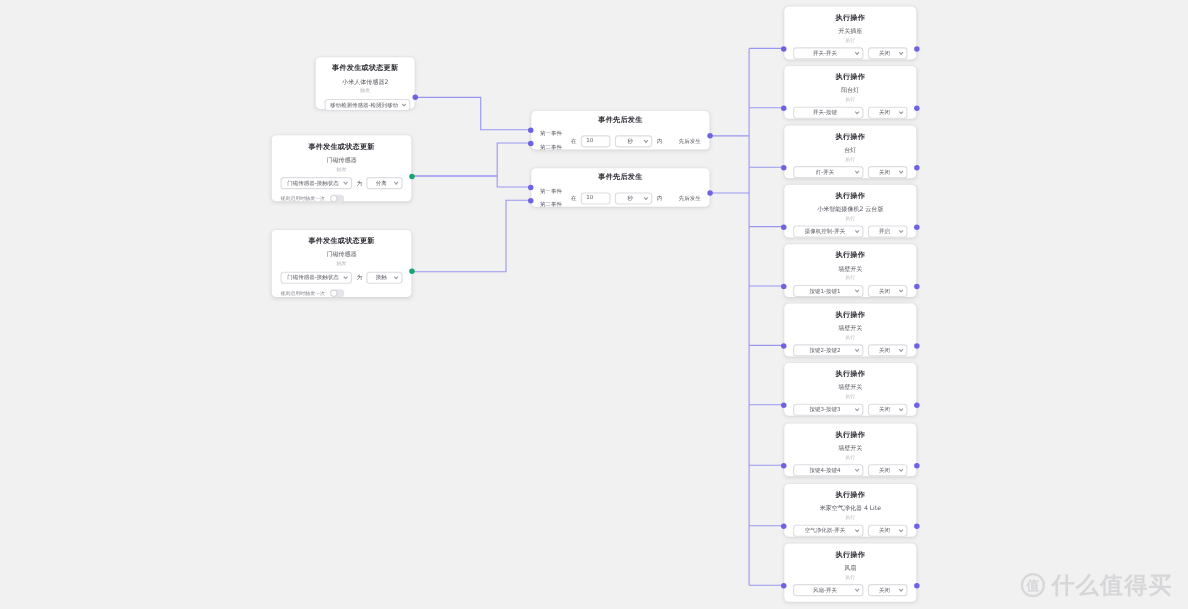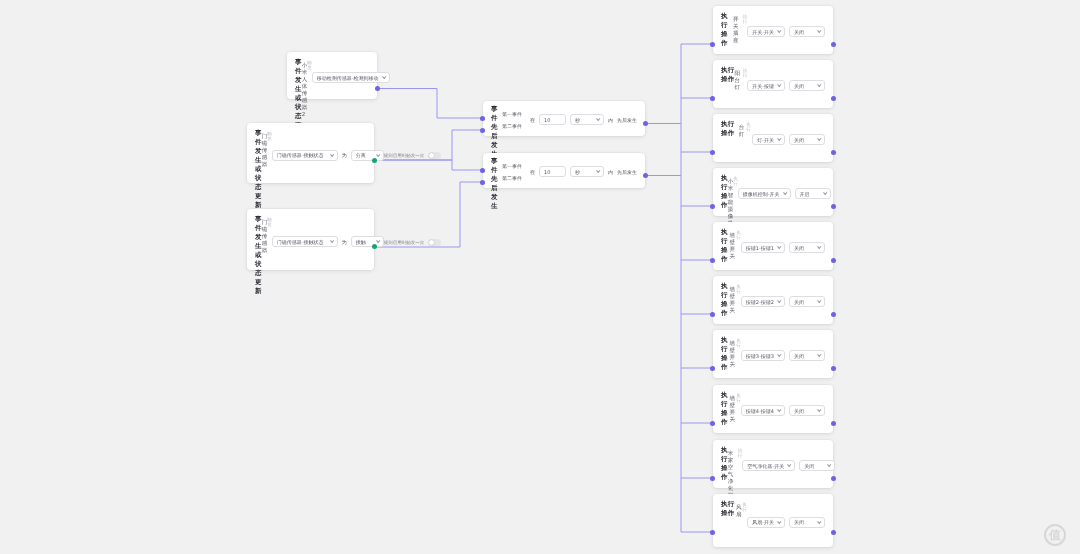--- a/index.html
+++ b/index.html
@@ -3,21 +3,21 @@
 <meta charset="utf-8">
 <style>
   * { margin:0; padding:0; box-sizing:border-box; }
   html,body { width:1080px; height:554px; overflow:hidden; }
   body { font-family:"DejaVu Sans","Liberation Sans",sans-serif; background:#f1f1f2; position:relative; }
   #canvas { position:absolute; inset:0; }
   svg.edges { position:absolute; left:0; top:0; pointer-events:none; }
 
   .node { position:absolute; background:#fff; border-radius:4px;
           box-shadow:0 1px 4px rgba(0,0,0,.10), 0 0 0 1px rgba(0,0,0,.02); z-index:2; }
-  .node .inner { padding:6px 8px; height:100%; display:flex; flex-direction:row; }
+  .node .inner { padding:6px 8px; height:100%; display:flex; flex-direction:column;text-align:center; }
   .ntitle { font-size:6.5px; font-weight:bold; color:#2b2b33; letter-spacing:.2px; }
   .ndevice { font-size:5.5px; color:#55555e; margin-top:4px; }
   .nmeta { font-size:4.5px; color:#b9b9c2; margin-top:2px; }
   .row { display:flex; align-items:center; gap:4px; margin-top:4px; }
   .sel { height:11px; border:1px solid #dddde2; border-radius:3px; background:#fff;
          display:flex; align-items:center; padding:0 4px; font-size:5px; color:#5a5a64; }
   .sel .txt { flex:1; white-space:nowrap; overflow:hidden; }
   .chev { width:3px; height:3px; border-right:1px solid #9a9aa2; border-bottom:1px solid #9a9aa2;
           transform:rotate(45deg) translateY(-1px); flex:0 0 auto; margin-left:3px; }
   .numinput { height:11px; border:1px solid #dddde2; border-radius:3px; background:#fff;
@@ -394,15 +394,16 @@
           <span class="chev"></span>
         </div>
       </div>
     </div>
     <span class="port" style="left:-3px; top:35.5px;"></span>
     <span class="port" style="right:-3px; top:35.5px;"></span>
   </div>
 
   <div class="watermark">
     <span class="wm-badge">值</span>
+    <span class="wm-text">什么值得买</span>
   </div>
 
 </div>
 
 </body></html>

